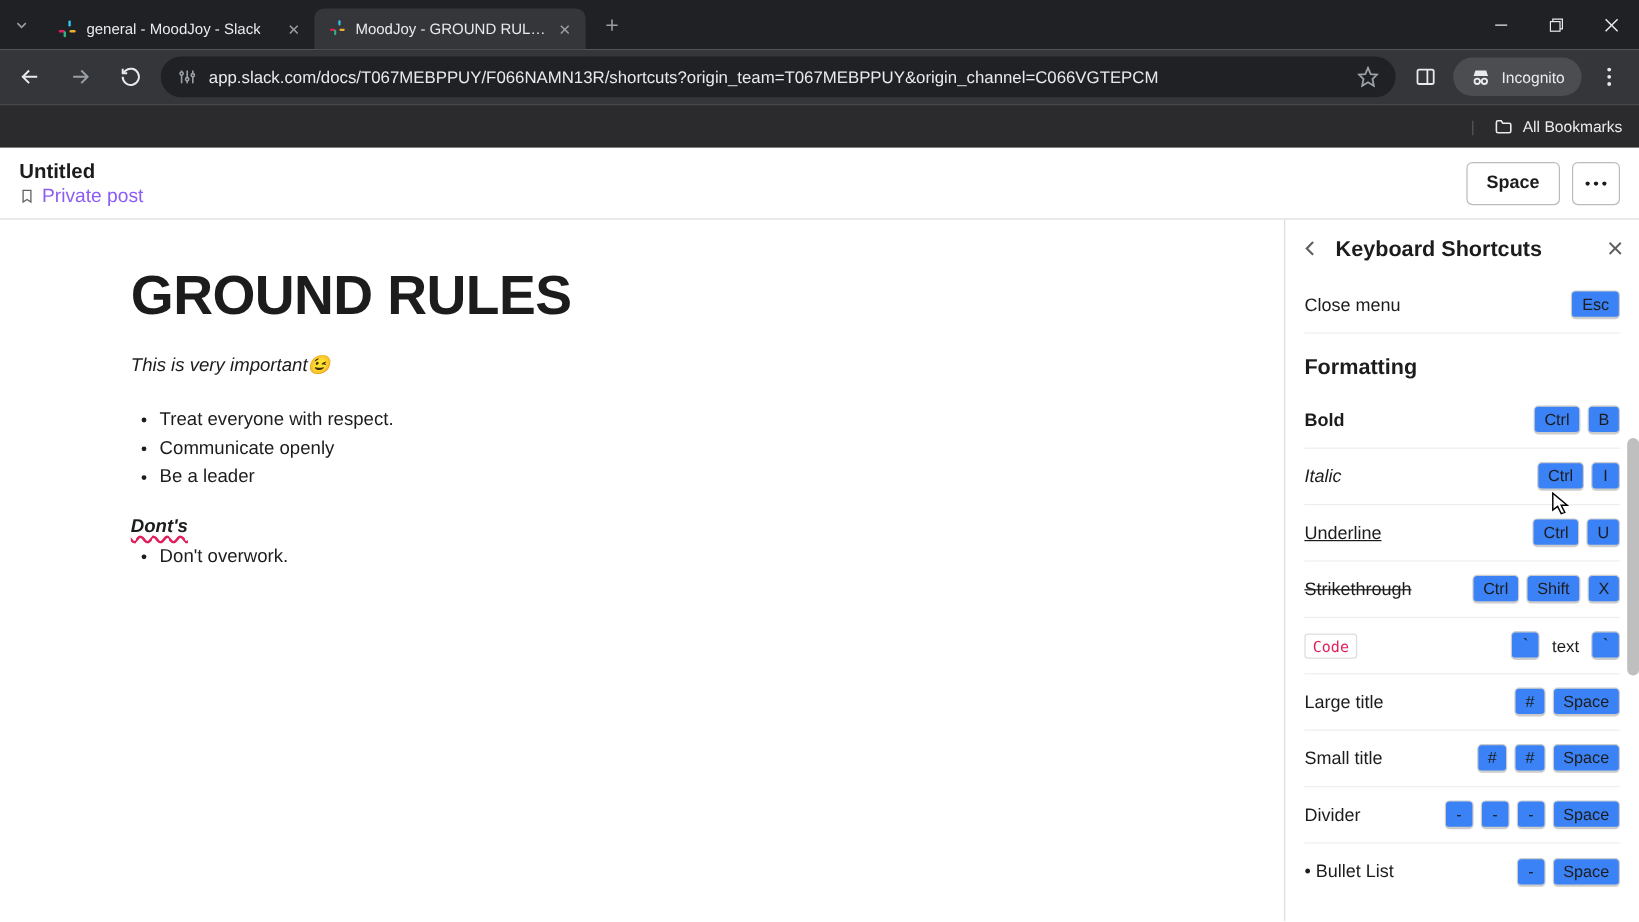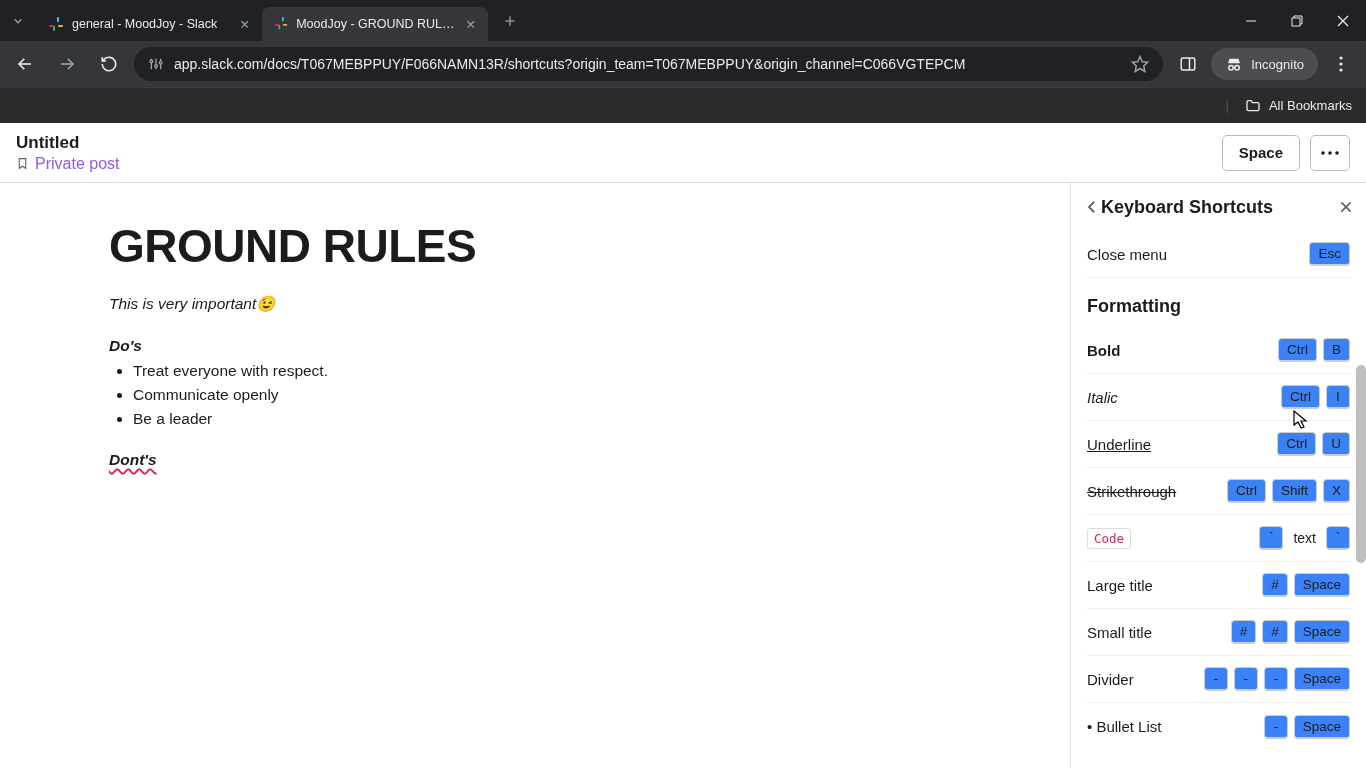--- a/index.html
+++ b/index.html
@@ -46,21 +46,21 @@
 .doc-body { flex: 1; padding: 36px 0 0 109px; overflow-y: auto; }
 .doc-h1 { font-size: 46px; font-weight: 900; letter-spacing: -0.5px; color: #1d1c1d; margin-bottom: 22px; }
 .doc-em { font-style: italic; font-size: 15.5px; color: #1d1c1d; margin-bottom: 24px; }
 .doc-sec { font-style: italic; font-weight: 700; font-size: 15.5px; color: #1d1c1d; margin-bottom: 4px; }
 .doc-sec.squiggle { text-decoration: underline wavy #e01e5a; text-decoration-thickness: 1.5px; text-underline-offset: 3px; }
 ul.doc-list { list-style: disc; padding-left: 24px; margin-bottom: 20px; }
 ul.doc-list li { font-size: 15.5px; color: #1d1c1d; line-height: 1.55; }
 
 
 .panel { width: 296px; border-left: 1px solid #ddd; display: flex; flex-direction: column; position: relative; }
-.panel-head { height: 48px; display: flex; align-items: center; padding: 0 12px; }
+.panel-head { height: 48px; display: flex; align-items: center; padding: 0 12px; gap: 12px; }
 .panel-head .back { color: #616061; }
 .panel-head .title { font-weight: 800; font-size: 18px; color: #1d1c1d; }
 .panel-head .close { margin-left: auto; color: #616061; }
 .panel-scroll { flex: 1; overflow-y: auto; padding: 0 16px 12px; }
 .row { display: flex; align-items: center; min-height: 47px; border-bottom: 1px solid #eee; gap: 6px; }
 .row.noborder { border-bottom: none; }
 .row .label { flex: 1; font-size: 15px; color: #1d1c1d; }
 .row .label.bold { font-weight: 700; }
 .row .label.italic { font-style: italic; }
 .row .label.underline { text-decoration: underline; }
@@ -235,27 +235,29 @@
             <circle cx="16" cy="2" r="1.8"></circle>
           </svg>
         </button>
     </div>
   </div>
 
   <div class="content-row">
     <div class="doc-body">
       <h1 class="doc-h1">GROUND RULES</h1>
       <p class="doc-em"><span>This is very important</span><span>😉</span></p>
-      <p class="doc-sec">Do's</p>
       <ul class="doc-list">
         <li>Treat everyone with respect.</li>
         <li>Communicate openly</li>
         <li>Be a leader</li>
       </ul>
       <p class="doc-sec squiggle">Dont's</p>
+      <ul class="doc-list">
+        <li>Don't overwork.</li>
+      </ul>
     </div>
 
     <div class="panel">
       <div class="panel-head">
         <span class="back">
             <svg width="18" height="18" viewBox="0 0 24 24" fill="none" stroke="currentColor" stroke-width="2.4">
               <polyline points="15 5 8 12 15 19"></polyline>
             </svg>
           </span>
         <span class="title">Keyboard Shortcuts</span>

